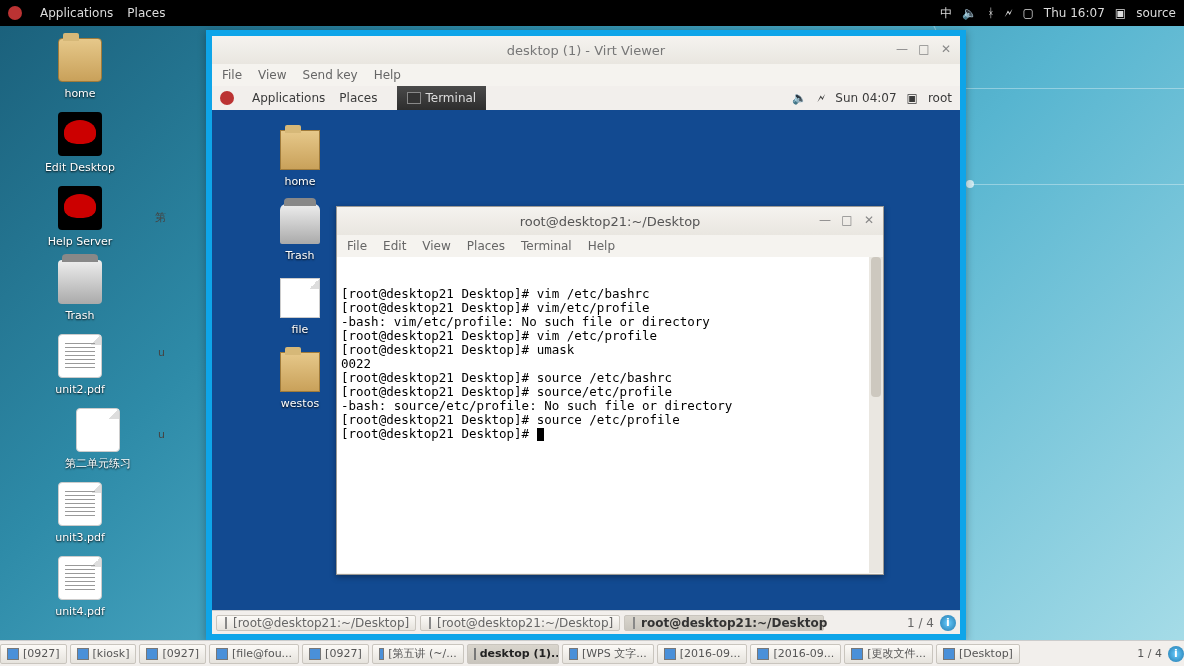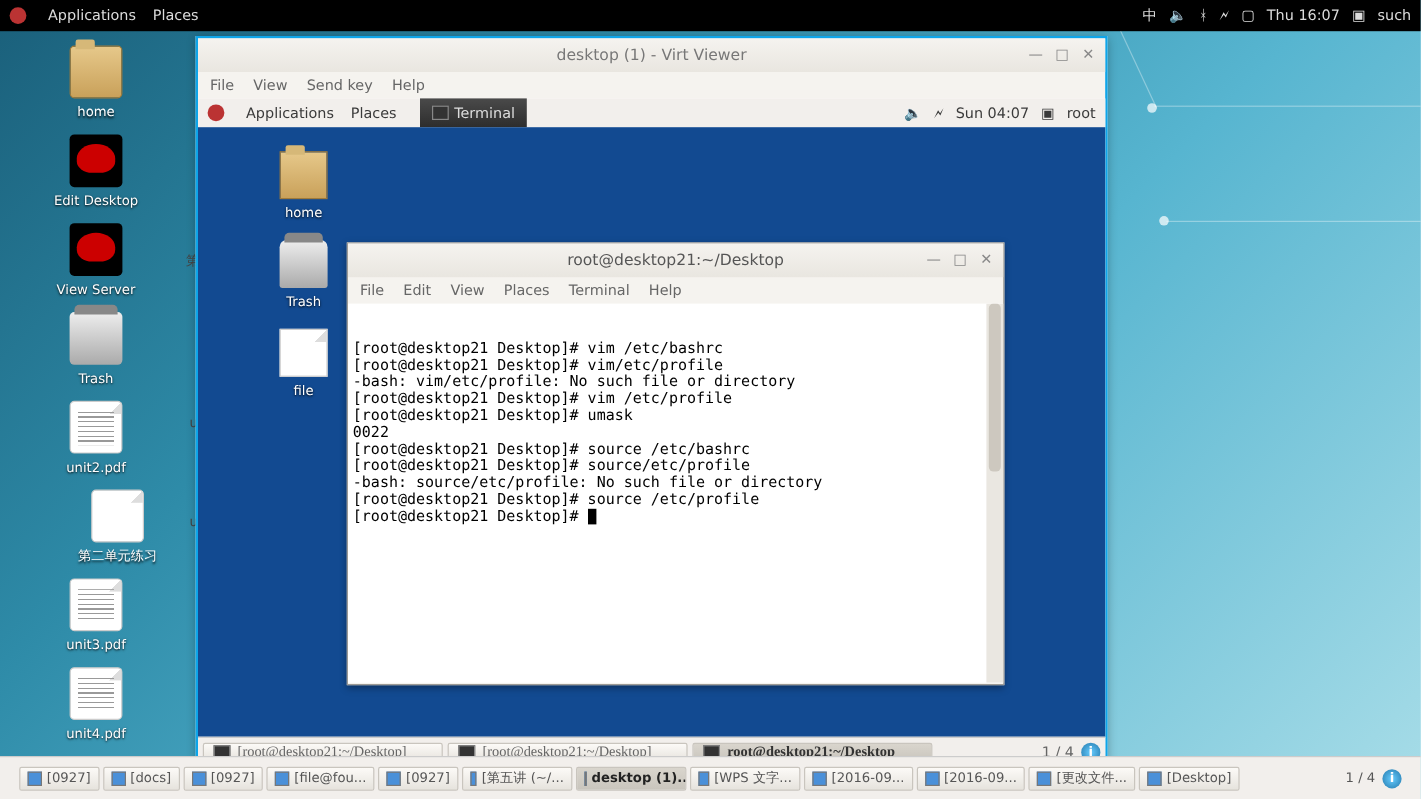--- a/index.html
+++ b/index.html
@@ -24,55 +24,55 @@
   .trash-ico::before { content:""; position:absolute; top:-6px; left:4px; right:4px; height:8px; background:#888; border-radius:4px 4px 0 0; }
   .file-ico { background:#fff; border:1px solid #ccc; }
   .file-ico::before { content:""; position:absolute; top:0; right:0; width:10px; height:10px; background:linear-gradient(135deg,transparent 50%,#ddd 50%); }
   .pdf-lines::after{content:"";position:absolute;top:8px;left:6px;right:6px;bottom:6px;background:repeating-linear-gradient(#999,#999 1px,transparent 1px,transparent 4px);}
   .di span { font-size:11px; }
 
   
   .hint { position:absolute; color:#444; font-size:11px; }
 
   
-  .win { position:absolute; background:#f5f3ef; border:2px solid #0ea5e9; box-shadow:0 2px 8px rgba(0,0,0,.3); }
+  .win { position:absolute; background:#f5f3ef; border:6px solid #0ea5e9; box-shadow:0 2px 8px rgba(0,0,0,.3);margin-left:43px; }
   .win-title { height:28px; display:flex; align-items:center; justify-content:center; color:#777; font-size:13px; position:relative; background:linear-gradient(#f5f3ef,#e9e6e0);}
   .win-ctrls { position:absolute; right:4px; top:4px; display:flex; gap:2px; }
   .win-ctrls span { width:20px; height:18px; display:flex; align-items:center; justify-content:center; color:#888; font-size:12px; }
   .win-menu { height:22px; display:flex; align-items:center; gap:16px; padding:0 10px; color:#666; }
   .win-menu span { cursor:default; }
 
   
   .guest { position:absolute; left:0; right:0; bottom:0; top:50px; background:#fff; }
   
   .guest-panel { height:24px; background:#f2efec; display:flex; align-items:center; padding:0 8px; color:#3a3a3a; }
   .guest-panel .left { display:flex; align-items:center; gap:14px; }
   .guest-panel .right { margin-left:auto; display:flex; align-items:center; gap:10px; }
   .guest-panel .tab-term { background:linear-gradient(#4a4a4a,#2d2d2d); color:#ddd; padding:3px 10px; margin-left:6px; display:flex; align-items:center; gap:4px; height:24px;}
   .gbody { position:absolute; top:24px; bottom:24px; left:0; right:0; background:#124a91; }
   .gbody .gi { position:absolute; width:80px; text-align:center; color:#fff; text-shadow:0 1px 2px #000;}
   .gbody .gi .ico { width:40px; height:40px; margin:0 auto 4px; position:relative;}
   .gbody .gi span{font-size:11px;}
   
   .guest-taskbar { position:absolute; bottom:0; left:0; right:0; height:24px; background:#f2efec; border-top:1px solid #ccc; display:flex; align-items:center; padding:0 4px; gap:4px;}
-  .guest-taskbar .tb { background:linear-gradient(#fcfaf7,#e6e3dd); border:1px solid #c9c5be; border-radius:2px; height:16px; padding:0 8px; display:flex; align-items:center; gap:6px; color:#666;font-family:Liberation Serif, serif;}
+  .guest-taskbar .tb { background:linear-gradient(#fcfaf7,#e6e3dd); border:1px solid #c9c5be; border-radius:2px; height:16px; padding:0 8px; display:flex; align-items:center; gap:6px; color:#666;}
   .guest-taskbar .tb.active { background:linear-gradient(#d9d5cd,#c9c5bd); color:#333; font-weight:bold;}
   .guest-taskbar .ws { margin-left:auto; display:flex; align-items:center; gap:6px; color:#666;}
   .tiny-term { width:14px; height:12px; background:#333; border:1px solid #888; display:inline-block;}
 
   
   .term { position:absolute; background:#f5f3ef; border:1px solid #9c9a95; box-shadow:0 2px 6px rgba(0,0,0,.35);}
   .term .win-title { color:#555;}
   .term-body { background:#fff; color:#000; font-family:"DejaVu Sans Mono",monospace; font-size:12.5px; line-height:14px; padding:2px 4px; height:316px; overflow:hidden; white-space:pre; position:relative;}
   .term-body .sb { position:absolute; right:0; top:0; bottom:0; width:14px; background:#eae7e1;}
   .term-body .sb .thumb { position:absolute; top:0; left:2px; right:2px; height:140px; background:#cdc8bf; border-radius:4px;}
   .cursor { display:inline-block; width:7px; height:13px; background:#000; vertical-align:text-bottom; margin-left:0px;}
 
   
-  .host-taskbar { position:absolute; bottom:0; left:0; right:0; height:36px; background:#f2efec; border-top:1px solid #ccc; display:flex; align-items:center; padding:0 16px; gap:3px;}
+  .host-taskbar { position:absolute; bottom:0; left:0; right:0; height:26px; background:#f2efec; border-top:1px solid #ccc; display:flex; align-items:center; padding:0 0; gap:3px;}
   .host-taskbar .tb { background:linear-gradient(#fcfaf7,#e6e3dd); border:1px solid #c9c5be; border-radius:2px; height:20px; padding:0 6px; display:flex; align-items:center; gap:4px; color:#555; font-size:11px; max-width:92px; overflow:hidden; white-space:nowrap;}
   .host-taskbar .tb.active { background:linear-gradient(#d9d5cd,#c9c5bd); color:#222; font-weight:bold;}
   .host-taskbar .ws { margin-left:auto; display:flex; align-items:center; gap:6px; color:#555; font-size:11px;}
   .mini { width:12px; height:12px; background:#4a90d9; display:inline-block; border:1px solid #777;}
   .info-ico { width:16px; height:16px; border-radius:50%; background:radial-gradient(#6cf,#27a); display:inline-flex; align-items:center; justify-content:center; color:#fff; font-size:11px; font-weight:bold;}
 
   
   .deco { position:absolute; top:26px; right:0; width:260px; height:260px; pointer-events:none; }
   .deco .ln { position:absolute; background:rgba(255,255,255,.35); height:1px;}
   .deco .dot { position:absolute; width:8px; height:8px; background:rgba(255,255,255,.7); border-radius:50%; }
@@ -95,27 +95,27 @@
     <span class="item">Places</span>
   </div>
   <div class="right">
     <span class="item">中</span>
     <span class="item">🔈</span>
     <span class="item">ᚼ</span>
     <span class="item">🗲</span>
     <span class="item">▢</span>
     <span class="item">Thu 16:07</span>
     <span class="item">▣</span>
-    <span class="item">such</span>
+    <span class="item">source</span>
   </div>
 </div>
 
 <div class="di" style="top:38px;left:34px"><div class="ico folder-ico"></div><span>home</span></div>
 <div class="di" style="top:112px;left:34px"><div class="ico rh-ico"></div><span>Edit Desktop</span></div>
-<div class="di" style="top:186px;left:34px"><div class="ico rh-ico"></div><span>View Server</span></div>
+<div class="di" style="top:186px;left:34px"><div class="ico rh-ico"></div><span>Help Server</span></div>
 <div class="di" style="top:260px;left:34px"><div class="ico trash-ico"></div><span>Trash</span></div>
 <div class="di" style="top:334px;left:34px"><div class="ico file-ico pdf-lines"></div><span>unit2.pdf</span></div>
 <div class="di" style="top:408px;left:52px"><div class="ico file-ico"></div><span>第二单元练习</span></div>
 <div class="di" style="top:482px;left:34px"><div class="ico file-ico pdf-lines"></div><span>unit3.pdf</span></div>
 <div class="di" style="top:556px;left:34px"><div class="ico file-ico pdf-lines"></div><span>unit4.pdf</span></div>
 
 <div class="hint" style="top:210px;left:155px">第</div>
 <div class="hint" style="top:346px;left:158px">u</div>
 <div class="hint" style="top:428px;left:158px">u</div>
 
@@ -153,20 +153,21 @@
         <span>Sun 04:07</span>
         <span>▣</span>
         <span>root</span>
       </div>
     </div>
 
     <div class="gbody">
       <div class="gi" style="top:20px;left:48px"><div class="ico folder-ico"></div><span>home</span></div>
       <div class="gi" style="top:94px;left:48px"><div class="ico trash-ico"></div><span>Trash</span></div>
       <div class="gi" style="top:168px;left:48px"><div class="ico file-ico"></div><span>file</span></div>
+      <div class="gi" style="top:242px;left:48px"><div class="ico folder-ico"></div><span>westos</span></div>
 
       <div class="term" style="left:124px; top:96px; width:548px; height:369px;">
         <div class="win-title">
           <span>root@desktop21:~/Desktop</span>
           <div class="win-ctrls">
             <span>—</span>
             <span>□</span>
             <span>✕</span>
           </div>
         </div>
@@ -205,21 +206,21 @@
   </div>
 </div>
 
 <div class="host-taskbar" id="host-taskbar">
   <div class="tb">
       <span class="mini"></span>
       <span>[0927]</span>
     </div>
     <div class="tb">
       <span class="mini"></span>
-      <span>[docs]</span>
+      <span>[kiosk]</span>
     </div>
     <div class="tb">
       <span class="mini"></span>
       <span>[0927]</span>
     </div>
     <div class="tb">
       <span class="mini"></span>
       <span>[file@fou...</span>
     </div>
     <div class="tb">

